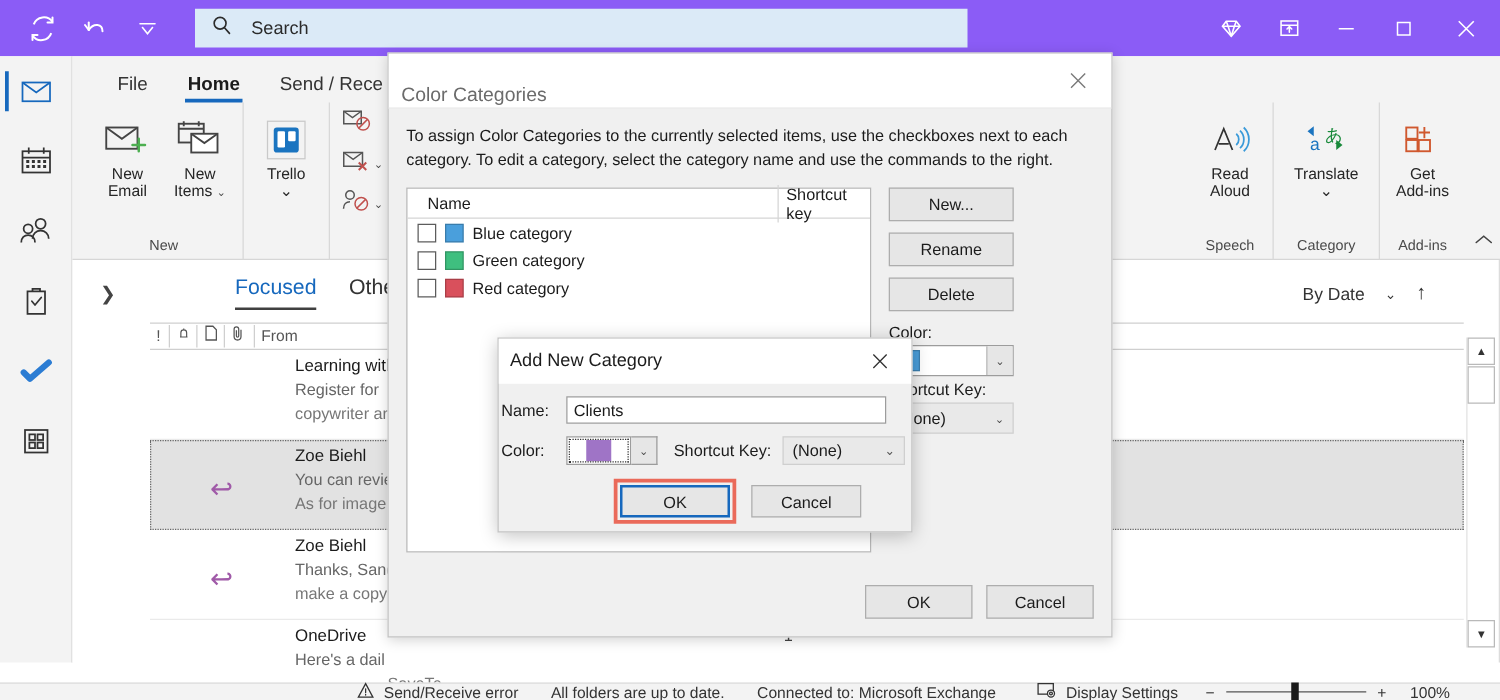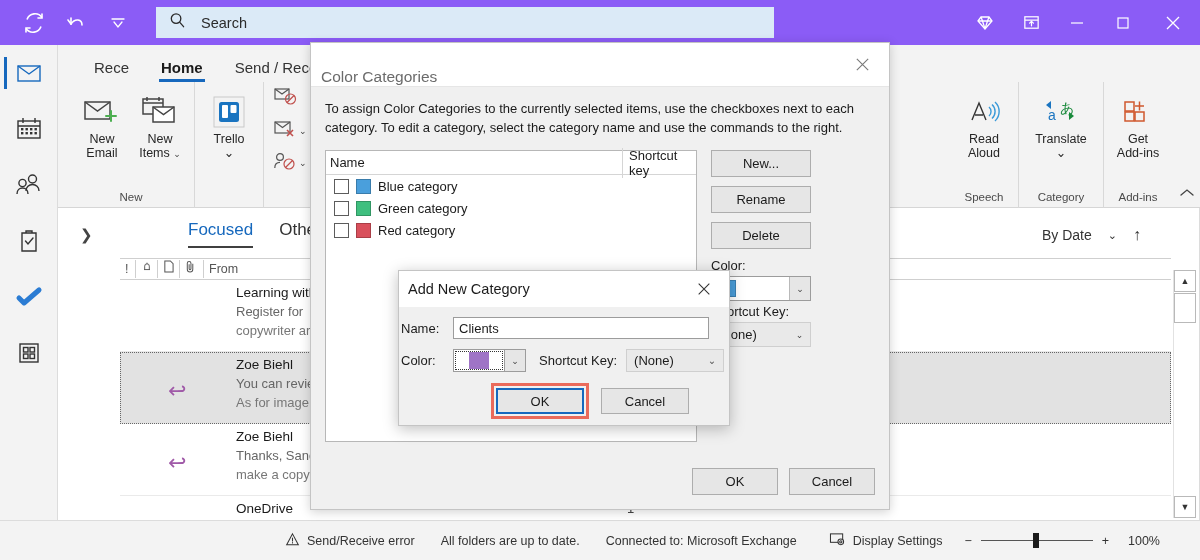--- a/index.html
+++ b/index.html
@@ -123,21 +123,21 @@
   }
   .sb-btn {
     width: 22px; height: 22px; border: 1px solid #b9b9b9; background: #fff;
     display: flex; align-items: center; justify-content: center; font-size: 9px; color: #333;
   }
   .sb-thumb { width: 22px; height: 30px; border: 1px solid #b9b9b9; background: #fff; margin-top: 1px; }
   .sb-down { position: absolute; bottom: 0; }
 
   
   .statusbar {
-    position: absolute; left: 0; bottom: 0; width: 1200px; height: 40px;
+    position: absolute; left: 0; bottom: 0; width: 1200px; height: 14px;
     background: #f3f3f3; border-top: 1px solid #dcdcdc;
     display: flex; align-items: center; font-size: 12.5px; color: #333;
   }
   .sb-item { display: flex; align-items: center; gap: 7px; }
   .zoom-slider { display: flex; align-items: center; gap: 9px; margin-left: 22px; }
   .zs-track { width: 112px; height: 1px; background: #555; position: relative; }
   .zs-thumb {
     position: absolute; left: 52px; top: -7px; width: 6px; height: 15px; background: #1b1b1b;
   }
 
@@ -157,21 +157,21 @@
     justify-content: center; color: #7a7a7a; font-size: 18px;
   }
   .dlg-cc-body { padding: 12px 14px 0; }
   .cc-desc { font-size: 13px; color: #1b1b1b; line-height: 19px; }
   .cc-main { display: flex; gap: 14px; margin-top: 13px; }
   .cc-list { width: 372px; height: 292px; background: #fff; border: 1px solid #b7b7b7; }
   .cc-list-head {
     height: 24px; display: flex; align-items: center; font-size: 13px; color: #1b1b1b;
     border-bottom: 1px solid #d5d5d5;
   }
-  .cc-list-head .c1 { width: 296px; padding-left: 4px; }
+  .cc-list-head .c1 { width: 296px; padding-left: 16px; }
   .cc-list-head .c2 { width: 60px; border-left: 1px solid #d5d5d5; padding-left: 6px; }
   .cc-list-head .c3 { flex: 1; border-left: 1px solid #d5d5d5; }
   .cc-row { display: flex; align-items: center; height: 22px; padding-left: 8px; gap: 7px; }
   .cc-check { width: 15px; height: 15px; border: 1px solid #5c5c5c; background: #fff; }
   .cc-swatch { width: 15px; height: 15px; border: 1px solid rgba(0,0,0,.22); }
   .cc-name { font-size: 13px; color: #1b1b1b; }
   .cc-side { width: 160px; }
   .cc-btn {
     width: 100px; height: 27px; background: #e6e6e6; border: 1px solid #adadad;
     font-size: 13px; color: #1b1b1b; display: flex; align-items: center; justify-content: center;
@@ -363,21 +363,21 @@
           <rect x="7.5" y="7.5" width="4.5" height="4.5"></rect>
         <rect x="14" y="7.5" width="4.5" height="4.5"></rect>
           <rect x="7.5" y="14" width="4.5" height="4.5"></rect>
         <rect x="14" y="14" width="4.5" height="4.5"></rect>
       </svg>
     </div>
   </div>
 
   <div class="ribbon">
     <div class="tabs">
-      <div class="tab">Rece</div>
+      <div class="tab">File</div>
       <div class="tab active">Home</div>
       <div class="tab">Send / Rece</div>
     </div>
     <div class="ribbon-body">
 
       <div class="rgroup">
         <div class="rgroup-items">
           <div class="big-btn">
             <div class="ico">
               <svg width="40" height="34" viewBox="0 0 40 34" fill="none" stroke="#444" stroke-width="1.5">

